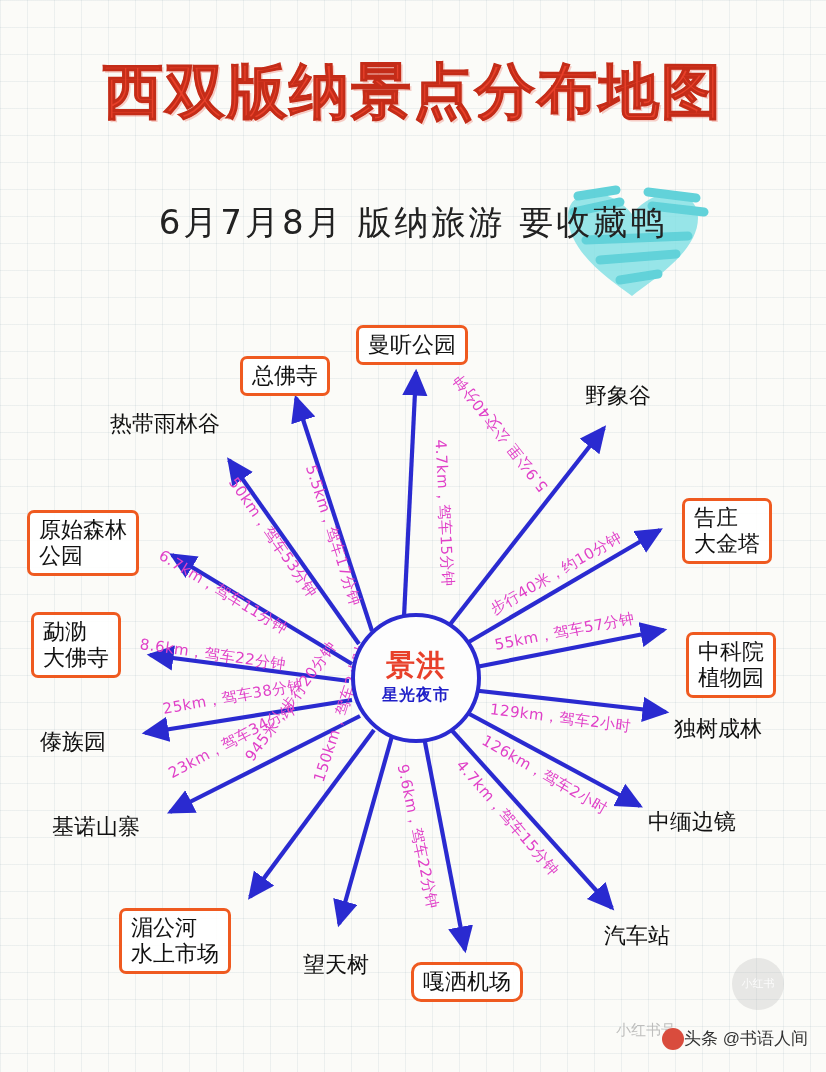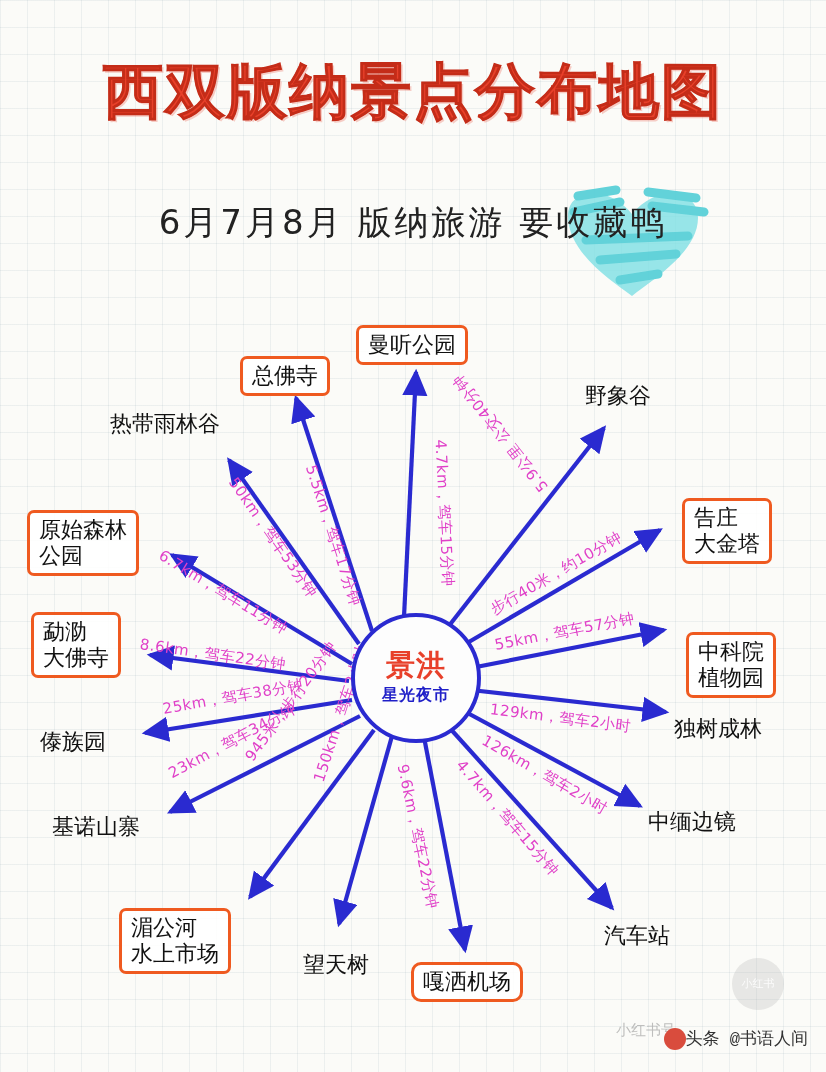--- a/index.html
+++ b/index.html
@@ -113,21 +113,21 @@
     line-height:1.05;text-align:center;
   }
   #wm-text{
     position:absolute;right:150px;bottom:32px;
     font-size:15px;color:rgba(140,140,140,0.55);
     font-family:"DejaVu Sans", sans-serif;
   }
   #wm-brand{
     position:absolute;right:18px;bottom:22px;
     display:flex;align-items:center;gap:0;
-    font-family:Liberation Mono, monospace;
+    font-family:Liberation Sans, sans-serif;
     font-size:17px;color:#333;
   }
   #wm-brand .dot{
     width:22px;height:22px;border-radius:50%;
     background:#d94c3d;display:inline-block;
   }
 </style>
 </head>
 <body>
 

